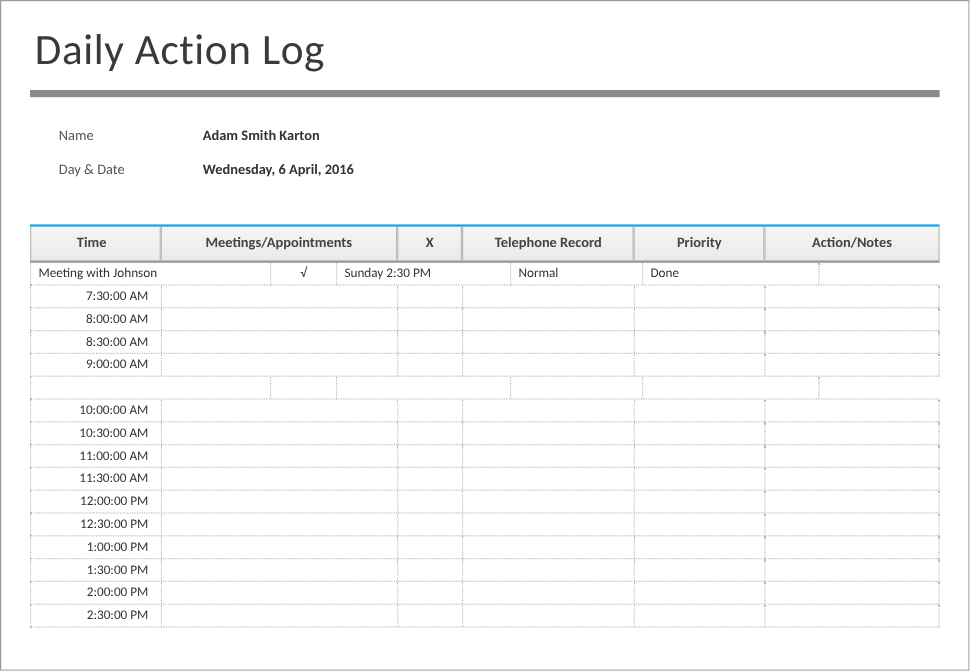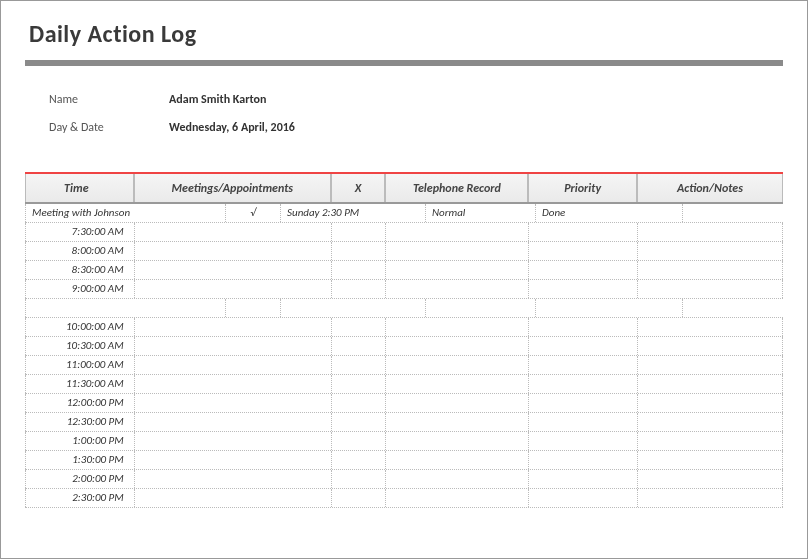--- a/index.html
+++ b/index.html
@@ -16,23 +16,23 @@
     border: 1px solid #999;
     width: 808px;
     height: 559px;
     padding: 0;
     background: #fff;
   }
   .title-block {
     padding: 18px 28px 6px 28px;
   }
   .title {
-    font-size: 24px;
+    font-size: 36px;
     color: #3a3a3a;
-    font-weight: 700;
+    font-weight: 400;
     letter-spacing: 0.5px;
   }
   .title-rule {
     height: 6px;
     background: #8a8a8a;
     margin: 6px 24px 0 24px;
   }
   .meta {
     padding: 26px 0 24px 48px;
     font-size: 12px;
@@ -44,22 +44,21 @@
   }
   .meta-label {
     width: 120px;
   }
   .meta-value {
     font-weight: 700;
     color: #333;
   }
   .grid {
     margin: 0 24px 0 24px;
-    border-top: 2px solid #ef4444;
-    font-style: italic;
+    border-top: 2px solid #0ea5e9;
   }
   .hdr-row, .body-row {
     display: flex;
   }
   .hdr-row {
     background: linear-gradient(#f5f5f5,#eaeaea);
     border-bottom: 2px solid #999;
   }
   .hdr-cell {
     font-size: 12px;

